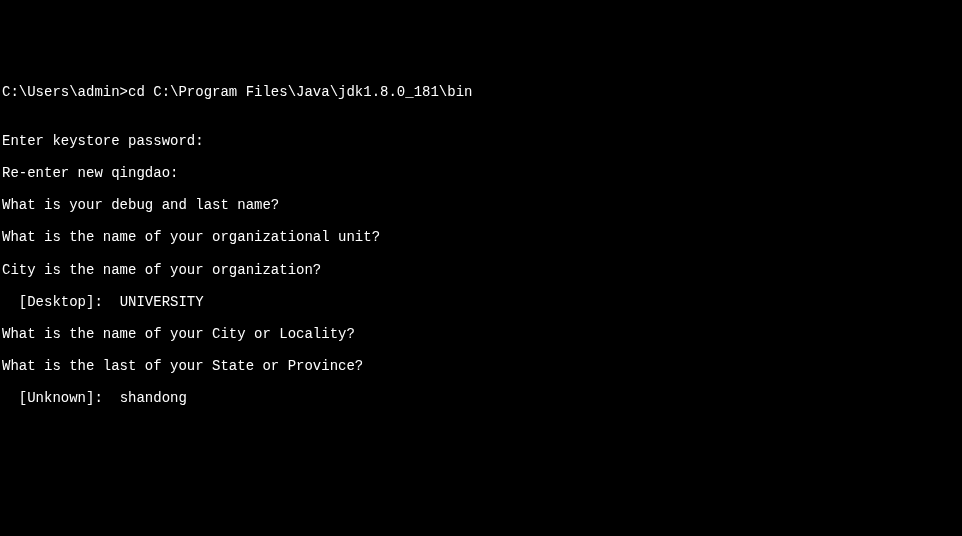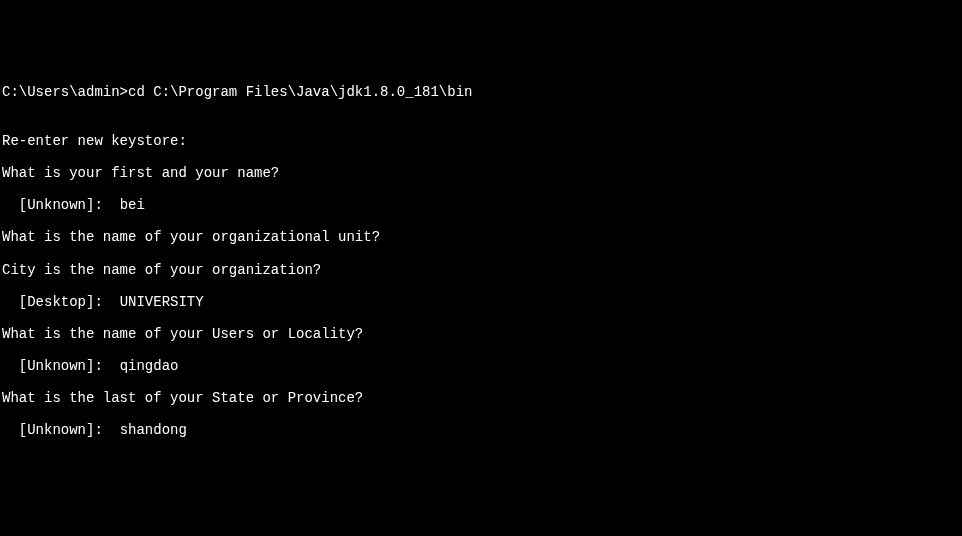--- a/index.html
+++ b/index.html
@@ -29,28 +29,27 @@
     }
   </style>
 </head>
 <body>
 
 
 
 <div class="terminal">
 <span class="line">C:\Users\admin&gt;cd C:\Program Files\Java\jdk1.8.0_181\bin</span>
 <span class="line"></span>
-<span class="line">Re-enter new keystore:</span>
-<span class="line">What is your first and your name?</span>
-<span class="line">  [Unknown]:  bei</span>
+<span class="line">Enter keystore password:</span>
+<span class="line">Re-enter new qingdao:</span>
+<span class="line">What is your debug and last name?</span>
 <span class="line">What is the name of your organizational unit?</span>
 <span class="line">City is the name of your organization?</span>
 <span class="line">  [Desktop]:  UNIVERSITY</span>
-<span class="line">What is the name of your Users or Locality?</span>
-<span class="line">  [Unknown]:  qingdao</span>
+<span class="line">What is the name of your City or Locality?</span>
 <span class="line">What is the last of your State or Province?</span>
 <span class="line">  [Unknown]:  shandong</span>
 
 
 
 
 <span class="line"></span>
 
 
 

